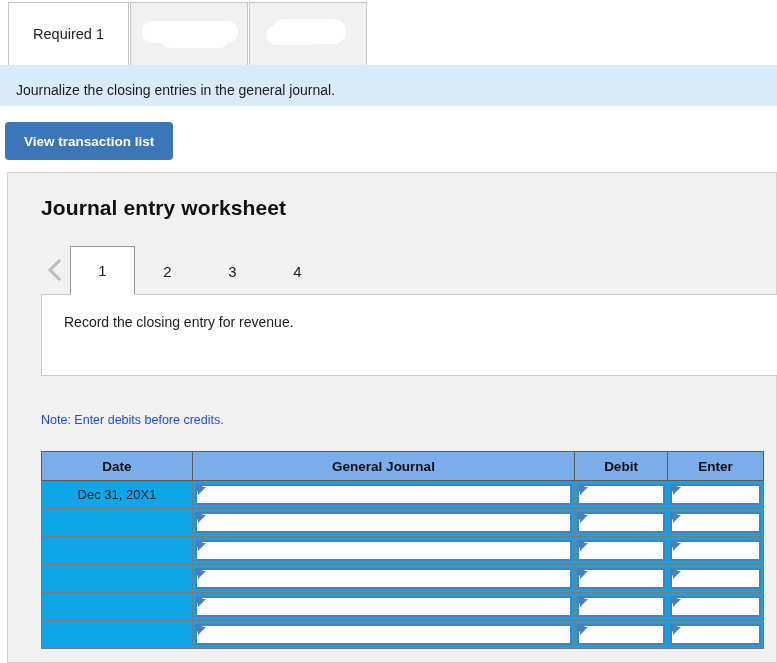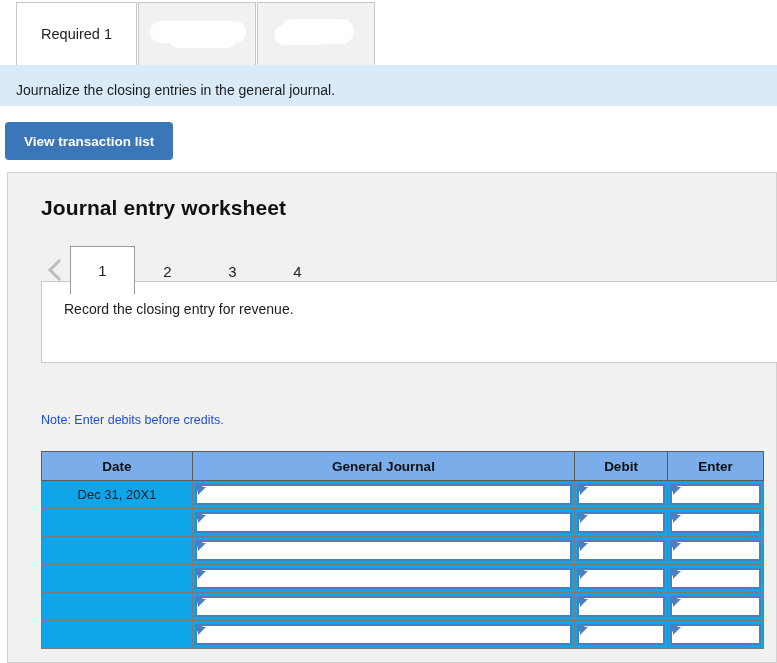--- a/index.html
+++ b/index.html
@@ -43,21 +43,21 @@
     background: #ffffff;
     border-color: #c6c6c6;
     color: #1a1a1a;
     z-index: 3;
   }
   .req-tab-label {
     font-size: 14.5px;
     color: #222222;
     white-space: nowrap;
   }
-  .req-tab-1 { width: 121px; margin-left: 16px; }
+  .req-tab-1 { width: 121px; margin-left: 8px; }
   .req-tab-2 { width: 118px; margin-left: 1px; }
   .req-tab-3 { width: 118px; margin-left: 1px; }
 
   
   .blob {
     position: absolute;
     background: #ffffff;
   }
   .blob-a1 {
     width: 96px; height: 22px;
@@ -175,21 +175,21 @@
     border: 1px solid #9a9a9a;
     border-bottom: 1px solid #ffffff;
     position: relative;
     z-index: 4;
   }
 
   
   .content-card {
     position: absolute;
     left: 33px;
-    top: 108px;
+    top: 121px;
     width: 737px;
     height: 82px;
     background: #ffffff;
     border: 1px solid #c9c9c9;
     border-right: none;
     box-sizing: border-box;
   }
   .content-card-text {
     margin: 19px 0 0 22px;
     font-size: 14px;

